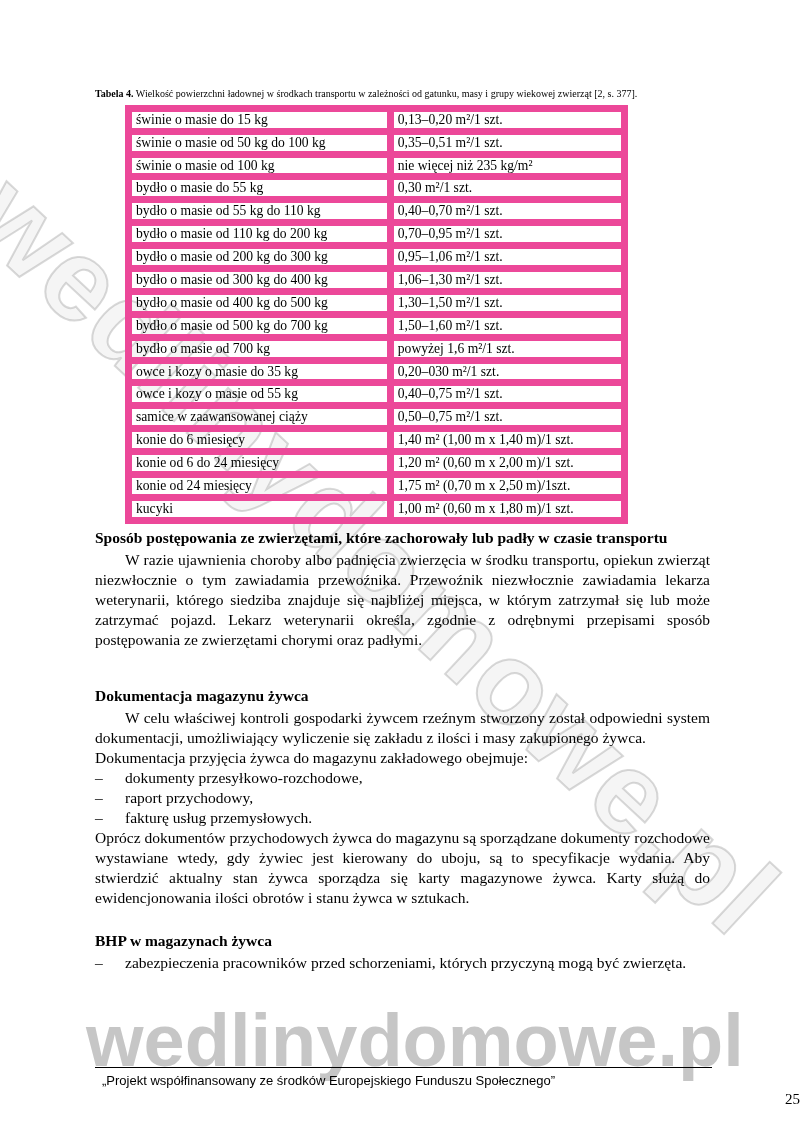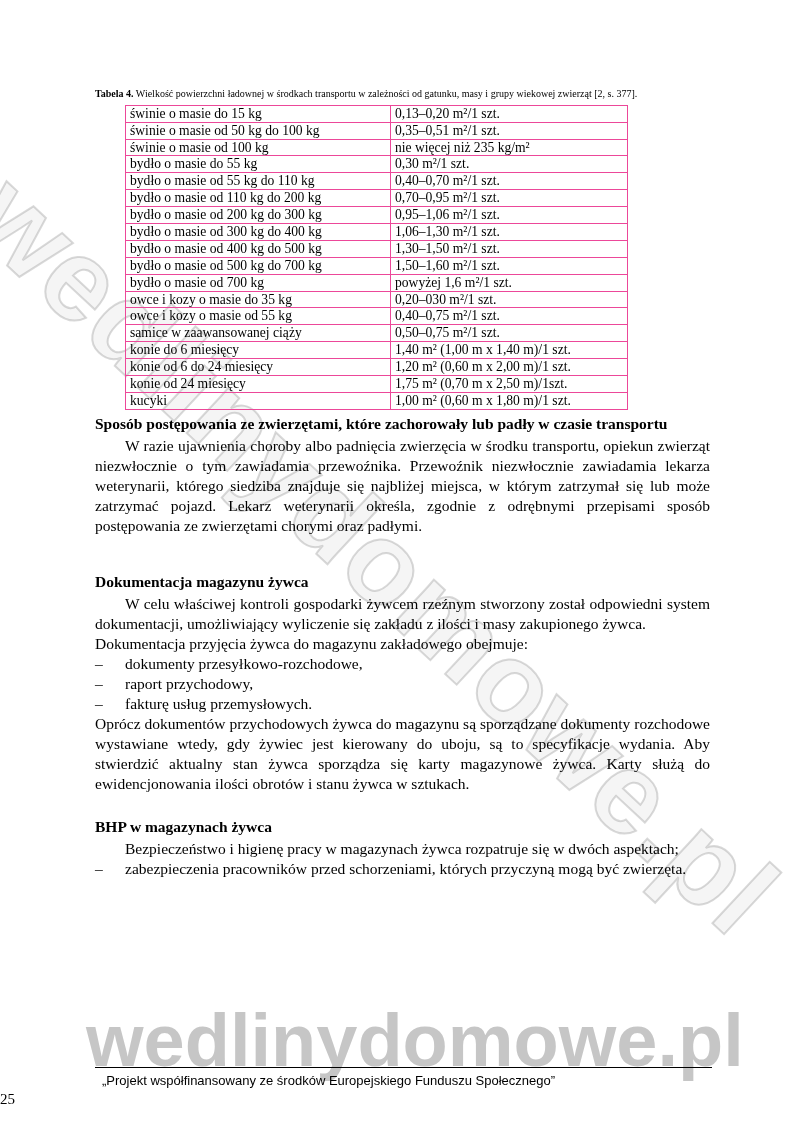--- a/index.html
+++ b/index.html
@@ -29,40 +29,40 @@
   .table-caption {
     font-size:10px; line-height:1.28; max-width:570px;
     padding-left:57px; text-indent:-57px; margin-bottom:4px;
   }
   .caption-label { font-weight:bold; }
   table.load-table {
     border-collapse:collapse; margin-left:30px; width:503px;
     font-size:13.6px;
   }
   table.load-table td {
-    border:1px solid #ec4899; padding:0 4px; line-height:1.17; vertical-align:top;
+    border:7px solid #ec4899; padding:0 4px; line-height:1.17; vertical-align:top;
   }
   td.col-label { width:256px; }
   td.col-value { width:229px; }
   .section-transport { margin-top:5px; }
   .section-dok { margin-top:37px; }
   .section-bhp { margin-top:24px; }
   .section-heading { font-size:15.5px; font-weight:bold; margin-bottom:3px; }
   p.body { font-size:15.5px; line-height:1.29; text-align:justify; }
   p.indent { text-indent:30px; }
   ul.dash-list { list-style:none; font-size:15.5px; line-height:1.29; }
   ul.dash-list li { padding-left:30px; text-indent:-30px; text-align:justify; }
   .dash { display:inline-block; width:30px; text-indent:0; }
   
   .footer-rule { position:absolute; left:95px; right:88px; top:1067px; border-top:1px solid #000; z-index:1; }
   .footer-text {
     position:absolute; left:102px; top:1073px; z-index:1;
     font-family:"Liberation Sans", sans-serif; font-size:13px;
   }
-  .page-number { position:absolute; left:0; right:0; top:1091px; z-index:1; text-align:left; font-size:15px; }
+  .page-number { position:absolute; left:0; right:0; top:1091px; z-index:1; text-align:right; font-size:15px; }
 </style>
 </head>
 <body>
 
 <div class="page">
 
   <div class="wm-diagonal">wedlinydomowe.pl</div>
   <div class="wm-bottom">wedlinydomowe.pl</div>
 
   <div class="content">
@@ -184,21 +184,20 @@
 
           <li><span class="dash">–</span><span>raport przychodowy,</span></li>
 
           <li><span class="dash">–</span><span>fakturę usług przemysłowych.</span></li>
         </ul>
       <p class="body">Oprócz dokumentów przychodowych żywca do magazynu są sporządzane dokumenty rozchodowe wystawiane wtedy, gdy żywiec jest kierowany do uboju, są to specyfikacje wydania. Aby stwierdzić aktualny stan żywca sporządza się karty magazynowe żywca. Karty służą do ewidencjonowania ilości obrotów i stanu żywca w sztukach.</p>
     </section>
 
     <section class="section-bhp">
       <h2 class="section-heading">BHP w magazynach żywca</h2>
-      <p class="body indent">Bezpieczeństwo i higienę pracy w magazynach żywca rozpatruje się w dwóch aspektach;</p>
       <ul class="dash-list">
 
 
           <li><span class="dash">–</span><span>zabezpieczenia pracowników przed schorzeniami, których przyczyną mogą być zwierzęta.</span></li>
         </ul>
     </section>
 
   </div>
 
   <div class="footer-rule"></div>

